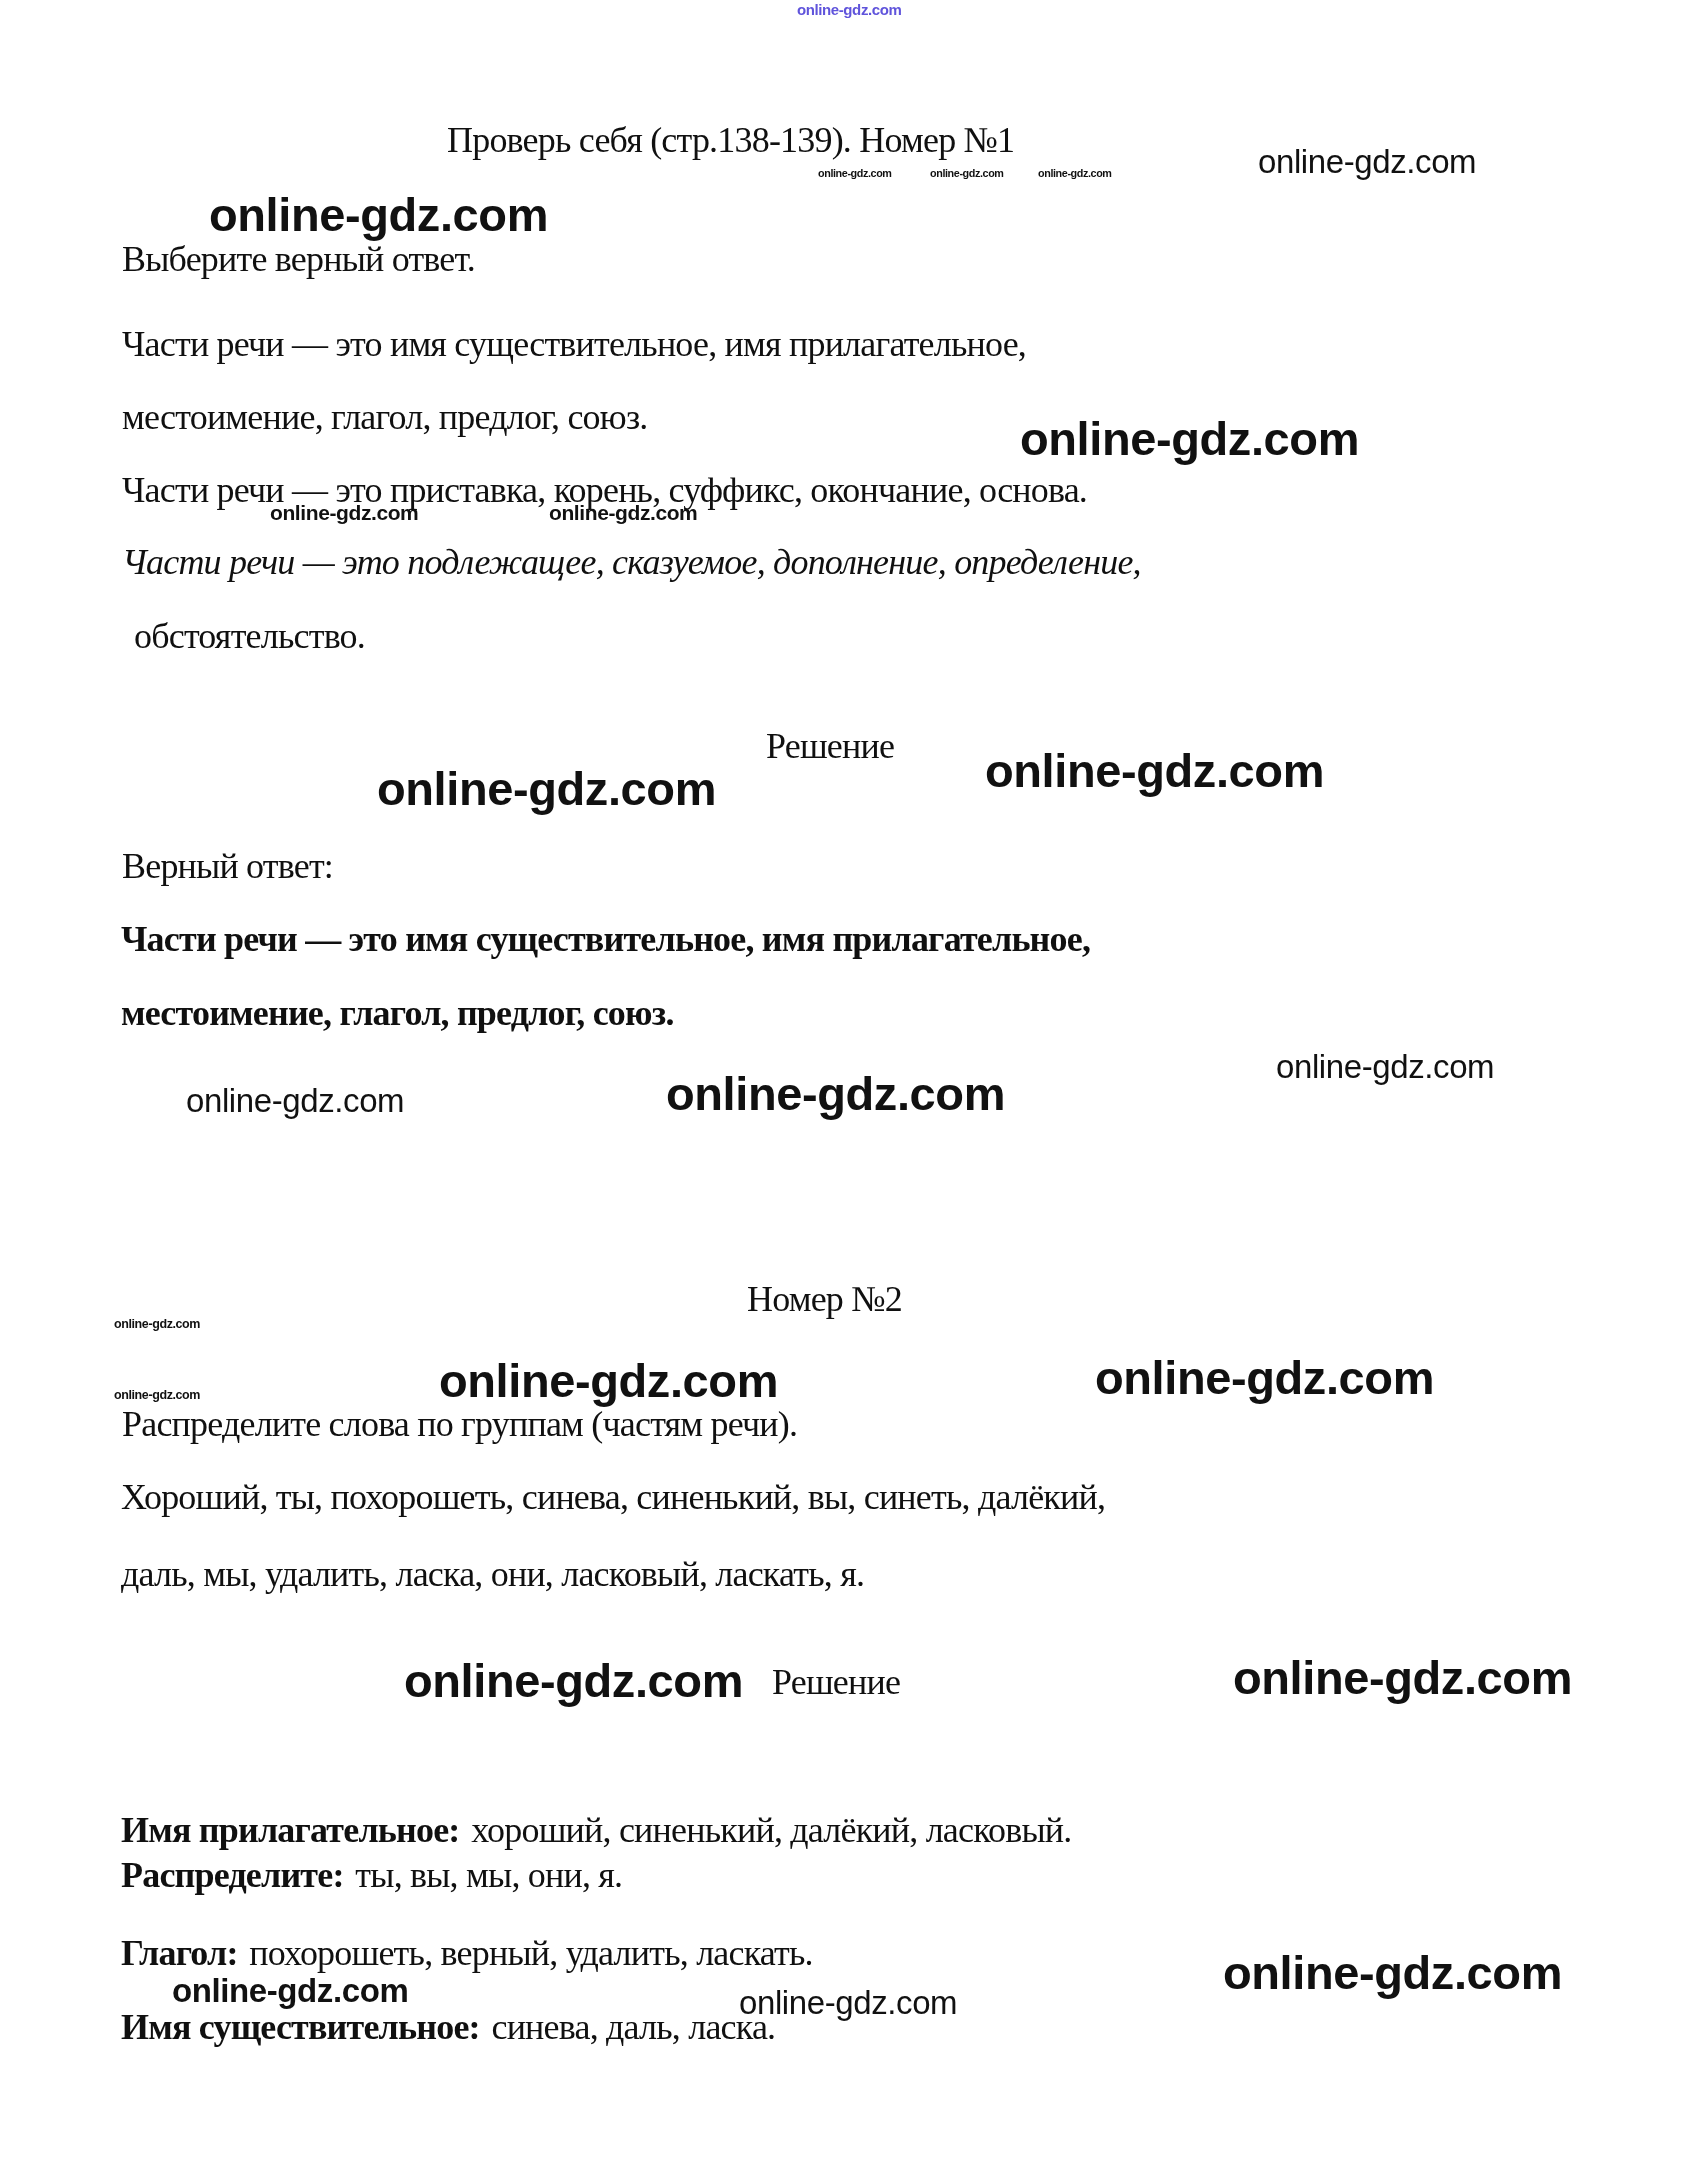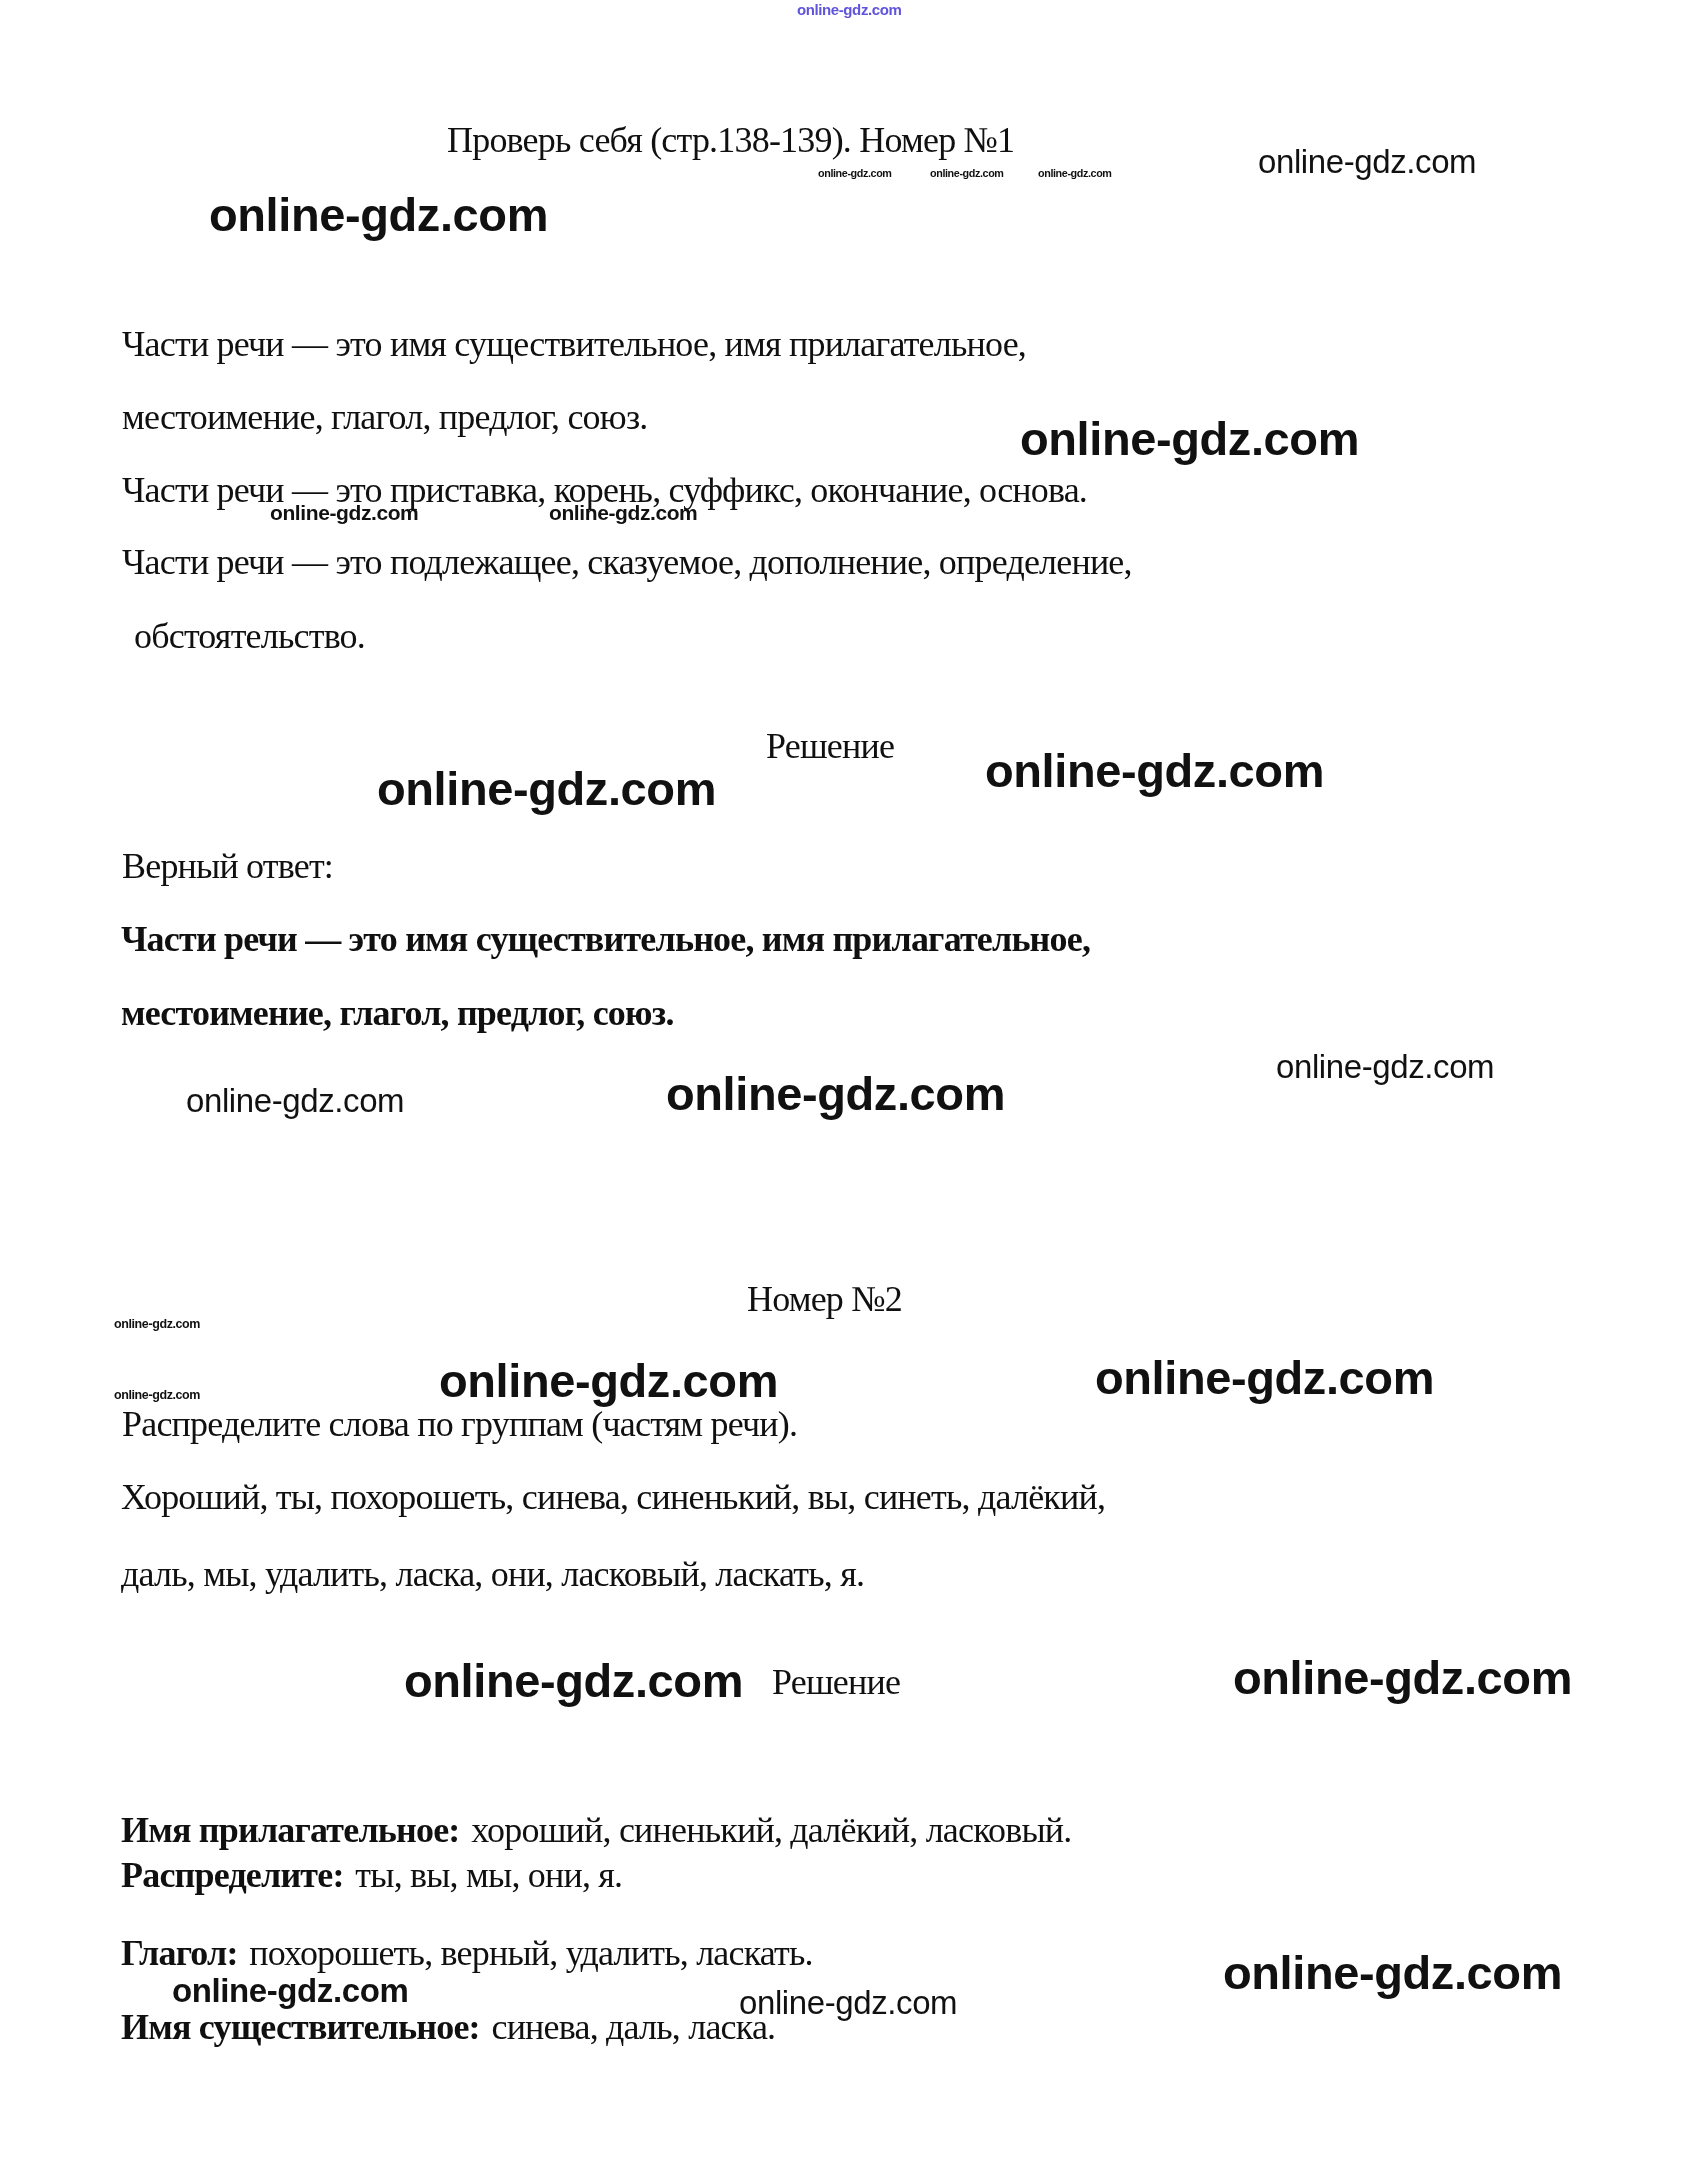--- a/index.html
+++ b/index.html
@@ -75,25 +75,26 @@
 
   <span class="wm wm-big" style="left:404px; top:1657px;">online-gdz.com</span>
   <span class="wm wm-big" style="left:1233px; top:1654px;">online-gdz.com</span>
 
   <span class="wm wm-med-b" style="left:172px; top:1974px;">online-gdz.com</span>
   <span class="wm wm-med" style="left:739px; top:1986px;">online-gdz.com</span>
   <span class="wm wm-big" style="left:1223px; top:1949px;">online-gdz.com</span>
 
   <div class="t" style="left:447px; top:122px;">Проверь себя (стр.138-139). Номер №1</div>
 
+  <div class="t" style="left:122px; top:241px;">Выберите верный ответ.</div>
 
   <div class="t" style="left:122px; top:326px;">Части речи — это имя существительное, имя прилагательное,</div>
   <div class="t" style="left:122px; top:399px;">местоимение, глагол, предлог, союз.</div>
   <div class="t" style="left:122px; top:472px;">Части речи — это приставка, корень, суффикс, окончание, основа.</div>
-  <div class="t" style="left:122px; top:544px;">Части речи — это подлежащее, сказуемое, дополнение, определение,</div>
+  <div class="t" style="left:122px; top:544px;font-style:italic;">Части речи — это подлежащее, сказуемое, дополнение, определение,</div>
   <div class="t" style="left:122px; top:618px;margin-left:12px;">обстоятельство.</div>
 
   <div class="t" style="left:766px; top:728px;">Решение</div>
 
   <div class="t" style="left:122px; top:848px;">Верный ответ:</div>
 
   <div class="t bold" style="left:121px; top:921px;">Части речи — это имя существительное, имя прилагательное,</div>
   <div class="t bold" style="left:121px; top:995px;">местоимение, глагол, предлог, союз.</div>
 
   <div class="t" style="left:747px; top:1281px;">Номер №2</div>

